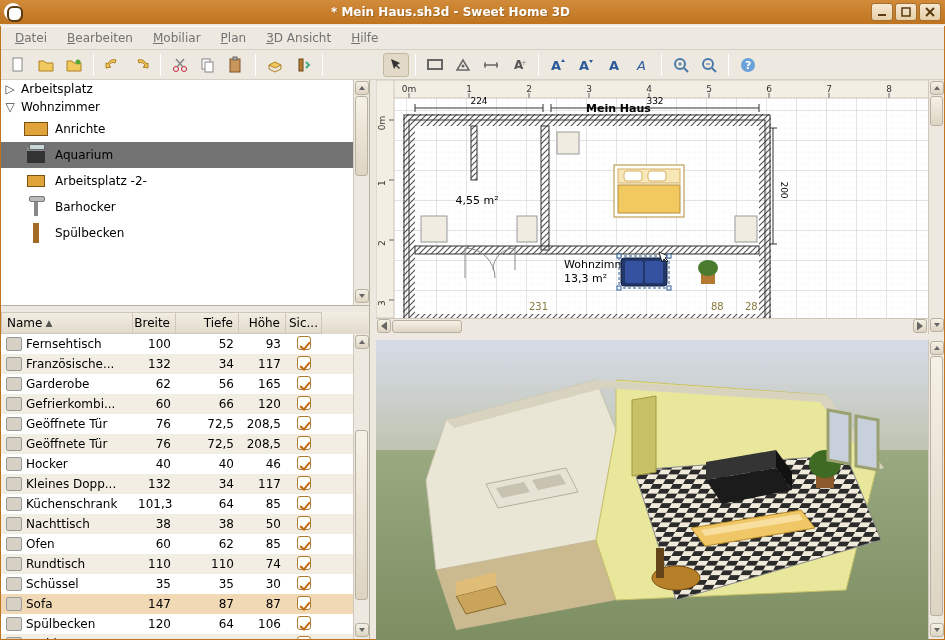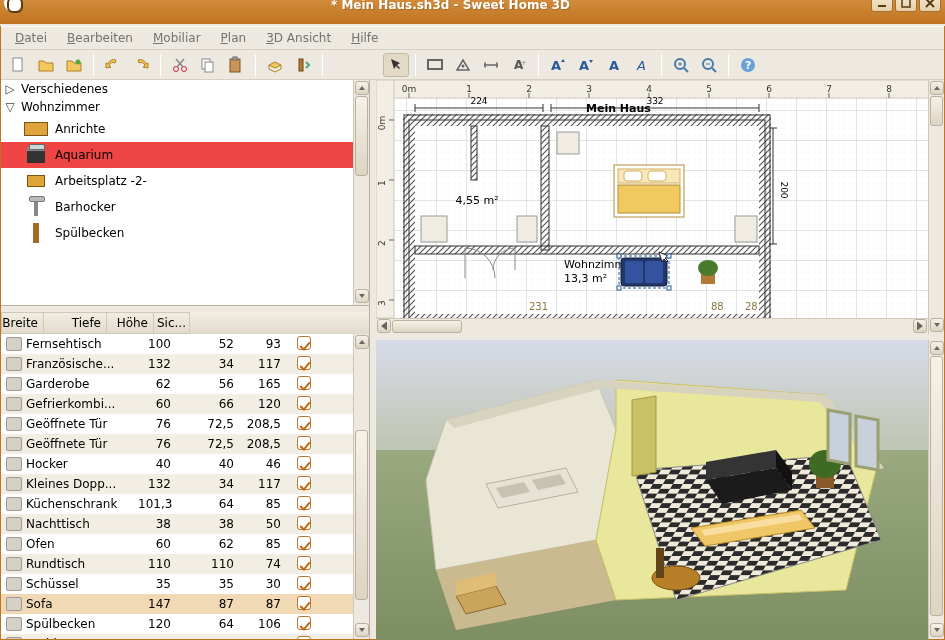--- a/index.html
+++ b/index.html
@@ -1,19 +1,19 @@
 <!DOCTYPE html>
 <html><head>
 <meta charset="utf-8">
 <style>
   * { box-sizing: border-box; margin: 0; padding: 0; }
   html, body { width: 945px; height: 640px; overflow: hidden; font-family: "DejaVu Sans", "Liberation Sans", Arial, sans-serif; font-size: 12px; background:#ede8e0; }
 
   
-  .titlebar { height: 22px; background: linear-gradient(#d18b3a,#c07420); color:#fff; display:flex; align-items:flex-end; padding:12px 4px; font-weight:bold; position:relative; }
+  .titlebar { height: 22px; background: linear-gradient(#d18b3a,#c07420); color:#fff; display:flex; align-items:center; padding:12px 4px; font-weight:bold; position:relative; }
   .titlebar .appicon { width:18px; height:18px; background:#fff; border-radius:9px; margin-right:8px; position:relative;}
   .titlebar .appicon::after{content:"";position:absolute;left:3px;top:3px;width:12px;height:12px;border:2px solid #5a3a10;border-radius:6px;}
   .titlebar .title { flex:1; text-align:center; text-shadow:1px 1px 0 rgba(0,0,0,.2);}
   .titlebar .ctrls { display:flex; gap:2px; }
   .titlebar .ctrl { width:22px; height:18px; background:linear-gradient(#f6e8d4,#e6cfa6); border:1px solid #a57030; border-radius:3px; display:flex; align-items:center; justify-content:center; color:#5a3a10;}
   .titlebar .ctrl svg {width:12px;height:12px;}
 
   
   .menubar { height:24px; background:#ede8e0; border-top:1px solid #fffdf8; border-bottom:1px solid #d7d0c4; display:flex; align-items:center; padding:0 6px; gap:4px;}
   .menubar .item { padding:2px 8px; color:#737373;}
@@ -41,21 +41,21 @@
   .catalog .pane { position:absolute; left:0; top:0; right:16px; bottom:0; overflow:hidden;}
   .catalog .sbar, .furn .sbar, .planpane .sbar, .view3d .sbar { position:absolute; right:0; top:0; width:16px; height:100%; background:#ede8e0; border-left:1px solid #cfc8ba;}
   .sbar .arrow{width:14px;height:14px;margin:1px auto;background:linear-gradient(#f6f1e6,#ddd4c2);border:1px solid #b8b0a0;border-radius:3px;display:flex;align-items:center;justify-content:center;}
   .sbar .arrow.down{position:absolute;bottom:1px;left:0;right:0;}
   .sbar .arrow svg{width:8px;height:8px;}
   .sbar .thumb{position:absolute;left:1px;width:13px;background:linear-gradient(#f6f1e6,#ddd4c2);border:1px solid #b8b0a0;border-radius:3px;}
   .treeRow { height:26px; display:flex; align-items:center; gap:6px; padding-left:4px;}
   .treeRow.cat{height:18px;}
   .treeRow .tw{width:10px;text-align:center;color:#444;}
   .treeRow .thumb{width:26px;height:22px;display:flex;align-items:center;justify-content:center;}
-  .treeRow.sel{ background:#ef4444; }
+  .treeRow.sel{ background:#737373; }
   .treeRow.indent{ padding-left:22px;}
 
   
   .furn { flex:1 1 auto; position:relative; background:#fff;}
   .furn .head { display:flex; background:linear-gradient(#f3eee3,#e1dacb);}
   .furn .head .col{ border:1px solid #cfc8ba; border-left:none; height:22px; display:flex; align-items:center; padding:0 5px; font-size:12px; position:relative;}
   .furn .head .col:first-child{border-left:1px solid #cfc8ba;}
   .col.name{width:132px;} .col.breite{width:43px;justify-content:flex-end;} .col.tiefe{width:63px;justify-content:flex-end;} .col.hohe{width:47px;justify-content:flex-end;} .col.sic{width:36px;justify-content:center;}
   .furn .body { position:absolute; top:22px; left:0; right:16px; bottom:0; overflow:hidden;}
   .furn .row { display:flex; height:20px; align-items:center; font-size:12px;}
@@ -274,21 +274,21 @@
   </div>
 
   <div class="main">
 
     <div class="left">
 
       <div class="catalog" style="flex:0 0 226px;">
         <div class="pane">
           <div class="treeRow cat">
             <span class="tw">▷</span>
-            <span>Verschiedenes</span>
+            <span>Arbeitsplatz</span>
           </div>
           <div class="treeRow cat">
             <span class="tw">▽</span>
             <span>Wohnzimmer</span>
           </div>
           <div class="treeRow indent">
             <span class="thumb">
                 <span class="ico-anrichte"></span>
               </span>
             <span>Anrichte</span>
@@ -330,20 +330,24 @@
                 <path d="M1 2l3 4 3-4z" fill="#666"></path>
               </svg>
             </div>
         </div>
       </div>
 
       <div class="splitterH"></div>
 
       <div class="furn">
         <div class="head">
+          <div class="col name">
+              <span>Name</span>
+              <span class="sortArrow">▲</span>
+            </div>
           <div class="col breite">
               <span>Breite</span>
             </div>
           <div class="col tiefe">
               <span>Tiefe</span>
             </div>
           <div class="col hohe">
               <span>Höhe</span>
             </div>
           <div class="col sic">

